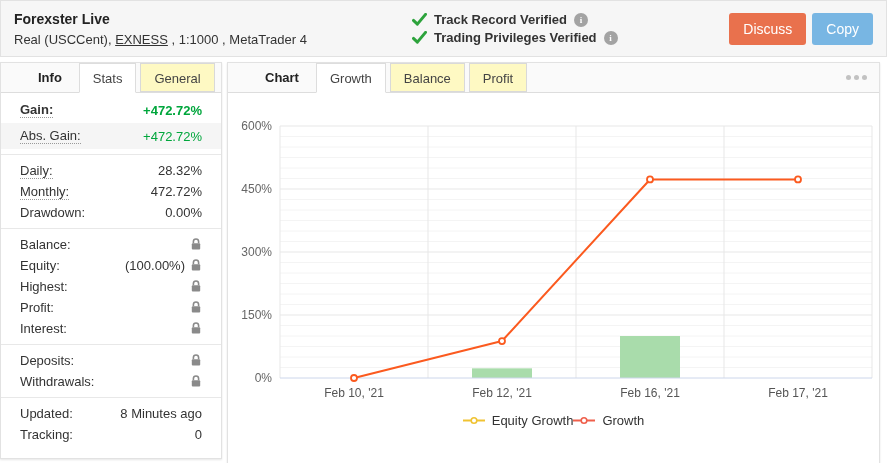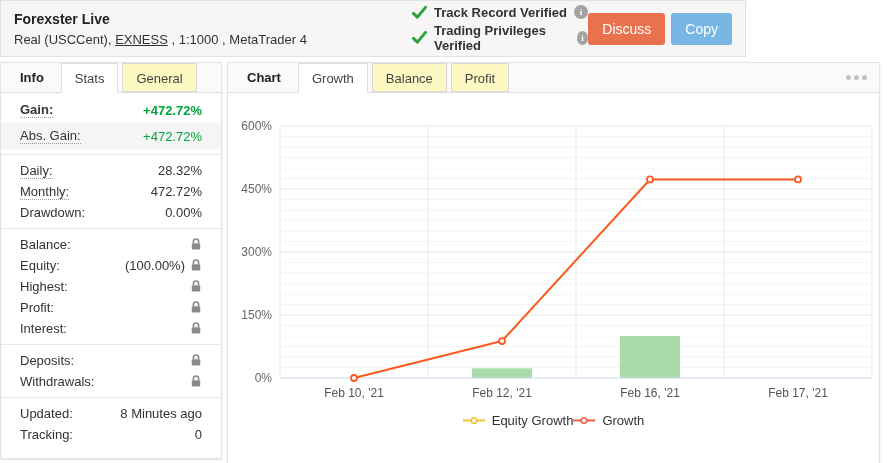--- a/index.html
+++ b/index.html
@@ -1,20 +1,20 @@
 <!DOCTYPE html>
 <html><head>
 <meta charset="utf-8">
 <style>
   * { box-sizing: border-box; margin: 0; padding: 0; }
   html,body { width: 887px; height: 463px; overflow: hidden; background:#fff;
     font-family: "Liberation Sans", sans-serif; position: relative; }
 
   
-  .header { position:absolute; left:0; top:0; width:746px; height:57px;
+  .header { position:absolute; left:0; top:0; width:887px; height:57px;
     background:#f6f6f6; border:1px solid #e2e2e2; display:flex; align-items:center;
     padding:0 13px; }
   .title-block { width:398px; }
   .title { font-size:14px; font-weight:bold; color:#222; margin-bottom:5px; }
   .subtitle { font-size:13px; color:#333; }
   .subtitle a { color:#333; text-decoration:underline; cursor:pointer; }
   .badges { flex:1; }
   .badge { display:flex; align-items:center; gap:7px; font-size:13px; color:#333; margin:3px 0; font-weight:bold;}
   .check-icon svg { display:block; }
   .info-icon { width:14px; height:14px; border-radius:50%; background:#a3a3a3; color:#fff;
@@ -23,21 +23,21 @@
   .hdr-buttons { display:flex; gap:6px; }
   .btn { border:none; border-radius:3px; color:#fff; font-size:14px; padding:8px 14px; cursor:pointer; }
 
   
   .panel { position:absolute; background:#fff; border:1px solid #e2e2e2;
     box-shadow:0 1px 2px rgba(0,0,0,.10); }
   .sidebar { left:0; top:62px; width:222px; height:397px; }
   .chart-panel { left:227px; top:62px; width:653px; height:428px; }
 
   .tabstrip { display:flex; align-items:flex-end; height:30px; background:#fafafa;
-    border-bottom:1px solid #ddd; padding-left:6px; }
+    border-bottom:1px solid #ddd; padding-left:24px; }
   .tab { padding:0 13px; height:29px; line-height:29px; font-size:13px; color:#444;
     background:#fef9c3; border:1px solid #d9d9d9; margin-right:4px; cursor:pointer; white-space:nowrap; }
   .tab.label { background:transparent; border:none; font-weight:bold; color:#222; }
   .tab.active { background:#fff; border-color:#ddd; border-bottom:1px solid #fff;
     position:relative; z-index:2; margin-bottom:-1px; height:30px; }
   .menu-dots { margin-left:auto; margin-right:12px; display:flex; gap:3px; align-self:center; cursor:pointer; }
   .menu-dots i { width:5px; height:5px; border-radius:50%; background:#c2c2c2; display:block; }
 
   
   .rows { padding-top:4px; }

